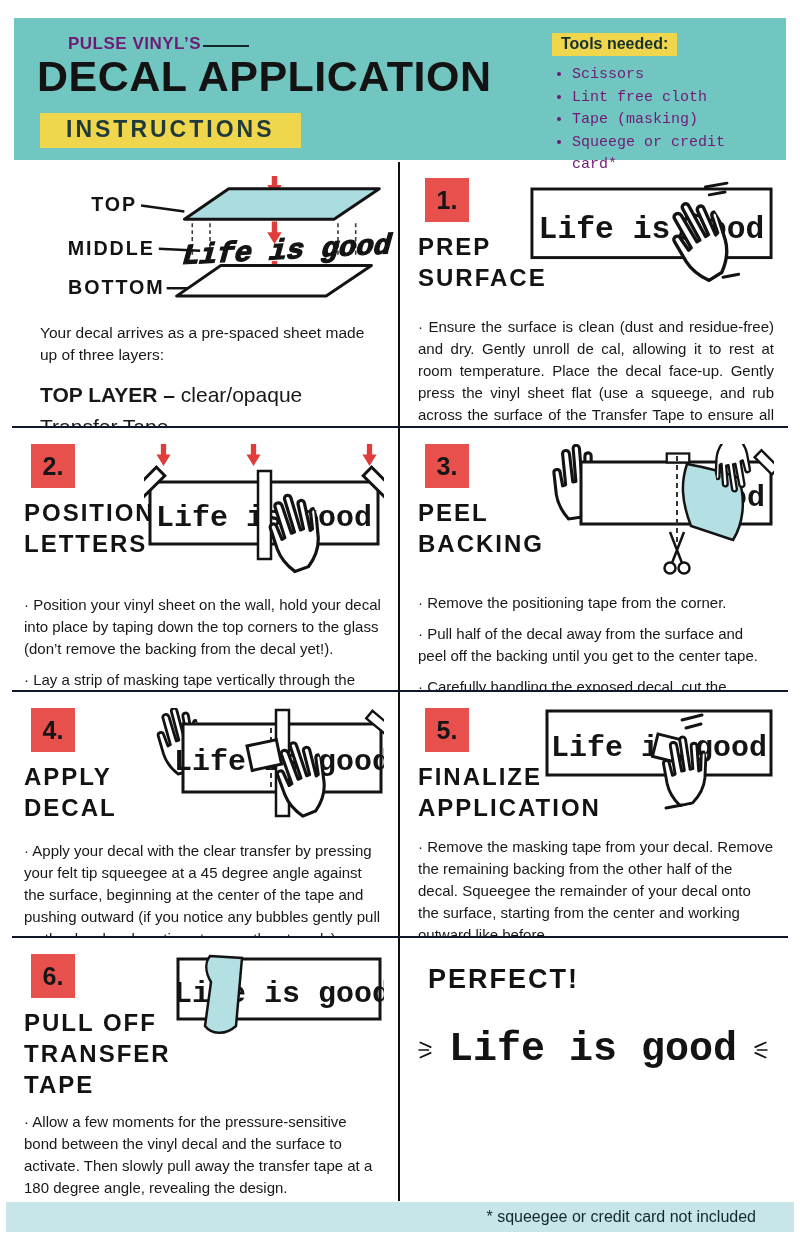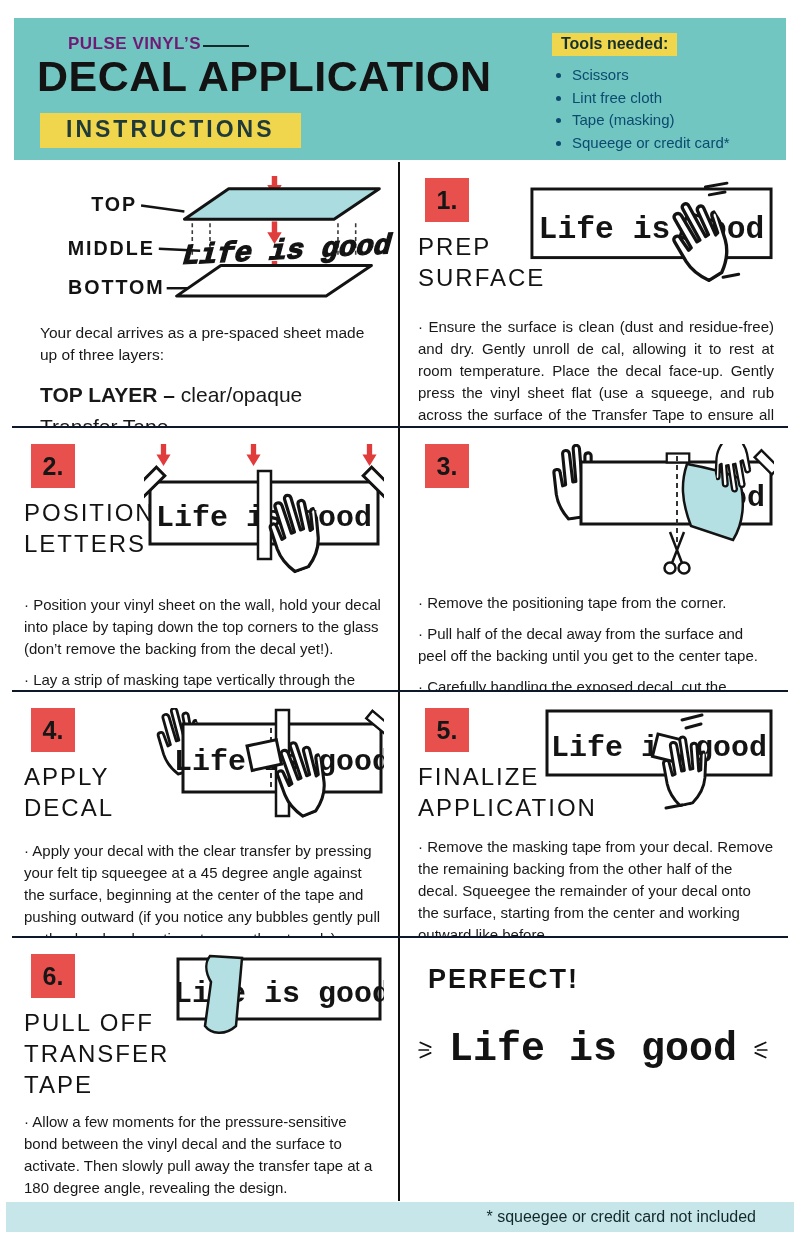--- a/index.html
+++ b/index.html
@@ -11,33 +11,33 @@
          letter-spacing:.5px;color:#701a75;margin-left:28px;}
   .brand-line{display:inline-block;width:46px;height:2px;background:#0f2a28;
               vertical-align:2px;margin-left:2px;}
   .big-title{position:absolute;left:23px;top:34px;font-size:43px;font-weight:800;
              letter-spacing:.5px;color:#131313;white-space:nowrap;}
   .subtitle{position:absolute;left:26px;top:95px;background:#F0D64D;color:#1f3a38;
             padding:3px 26px 5px;font-size:23px;font-weight:700;letter-spacing:3px;}
   .tools{position:absolute;right:22px;top:15px;width:212px;}
   .tools-label{display:inline-block;background:#F0D64D;color:#15302e;padding:2px 9px 3px;
                font-size:16px;font-weight:700;}
-  .tools ul{margin:8px 0 0 20px;padding:0;font-size:15px;line-height:1.5;color:#0c4a6e;}
+  .tools ul{margin:8px 0 0 20px;padding:0;font-size:15px;line-height:1.5;color:#701a75;font-family:Liberation Mono, monospace;}
   
   .grid{position:absolute;top:162px;left:12px;right:12px;}
   .row{display:flex;border-bottom:2px solid #0f172a;box-sizing:border-box;}
   .row.last{border-bottom:none;}
   .cell{width:50%;box-sizing:border-box;position:relative;padding:14px 14px 0 12px;overflow:hidden;}
   .cell.left{border-right:2px solid #101010;}
   .cell.right{padding-left:18px;}
   
   .step-head{position:relative;}
   .numbox{width:44px;height:44px;background:#E8504E;color:#161616;font-size:25px;font-weight:700;
           display:flex;align-items:center;justify-content:center;margin:2px 0 9px 7px;}
-  .step-title{margin:0;font-size:24px;font-weight:400;letter-spacing:2px;line-height:1.3;
+  .step-title{margin:0;font-size:24px;font-weight:700;letter-spacing:2px;line-height:1.3;
               white-space:pre-line;color:#131313;}
   .illo{position:absolute;top:0;right:0;}
   .bullets{margin-top:10px;}
   .bullets p{margin:0 0 9px;font-size:15px;line-height:1.47;color:#181818;}
   .bullets.just p{text-align:justify;}
   .bullets b{font-weight:400;}
   
   .intro-lead{margin:16px 0 0 16px;font-size:15.5px;line-height:1.4;color:#181818;}
   .layers{margin:14px 0 0 16px;}
   .layers p{margin:0;font-size:21px;line-height:1.5;color:#181818;}
@@ -168,20 +168,22 @@
         </div>
         <div class="bullets">
             <p><span>· </span><b>Position your vinyl sheet on the wall</b><span>, hold your decal into place by taping down the top corners to the glass (don’t remove the backing from the decal yet!).</span></p>
             <p><span>· </span><b>Lay a strip of masking tape vertically</b><span> through the center of your decal and into the surface to create a hinge.</span></p>
           </div>
       </section>
 
       <section class="cell right">
         <div class="step-head" style="min-height:138px">
           <div class="numbox">3.</div>
+          <h3 class="step-title">PEEL
+BACKING</h3>
           <svg class="illo" width="245" height="136" viewBox="0 0 245 136">
             <use href="#hand" width="56" height="76" transform="translate(12,4) rotate(-8)"></use>
             <rect x="52" y="18" width="190" height="62" fill="#fff" stroke="#131313" stroke-width="3"></rect>
             <use href="#tape" width="26" height="12" transform="translate(136,8)"></use>
             <use href="#tape" width="28" height="13" transform="translate(238,18) rotate(45) translate(-14,-6)"></use>
             <text class="decal" x="236" y="62" font-size="30" text-anchor="end">ood</text>
             <line x1="148" y1="12" x2="148" y2="100" stroke="#333" stroke-width="2" stroke-dasharray="5,4"></line>
             <path d="M158,20 C180,24 200,30 210,34 C217,58 214,80 204,96 L162,82 C152,56 152,38 158,20 Z" fill="#B4E0E4" stroke="#131313" stroke-width="2.5"></path>
             <use href="#hand" width="42" height="58" transform="translate(232,44) rotate(168)"></use>
             <g transform="translate(148,112)" stroke="#131313" stroke-width="2.5" fill="none">

